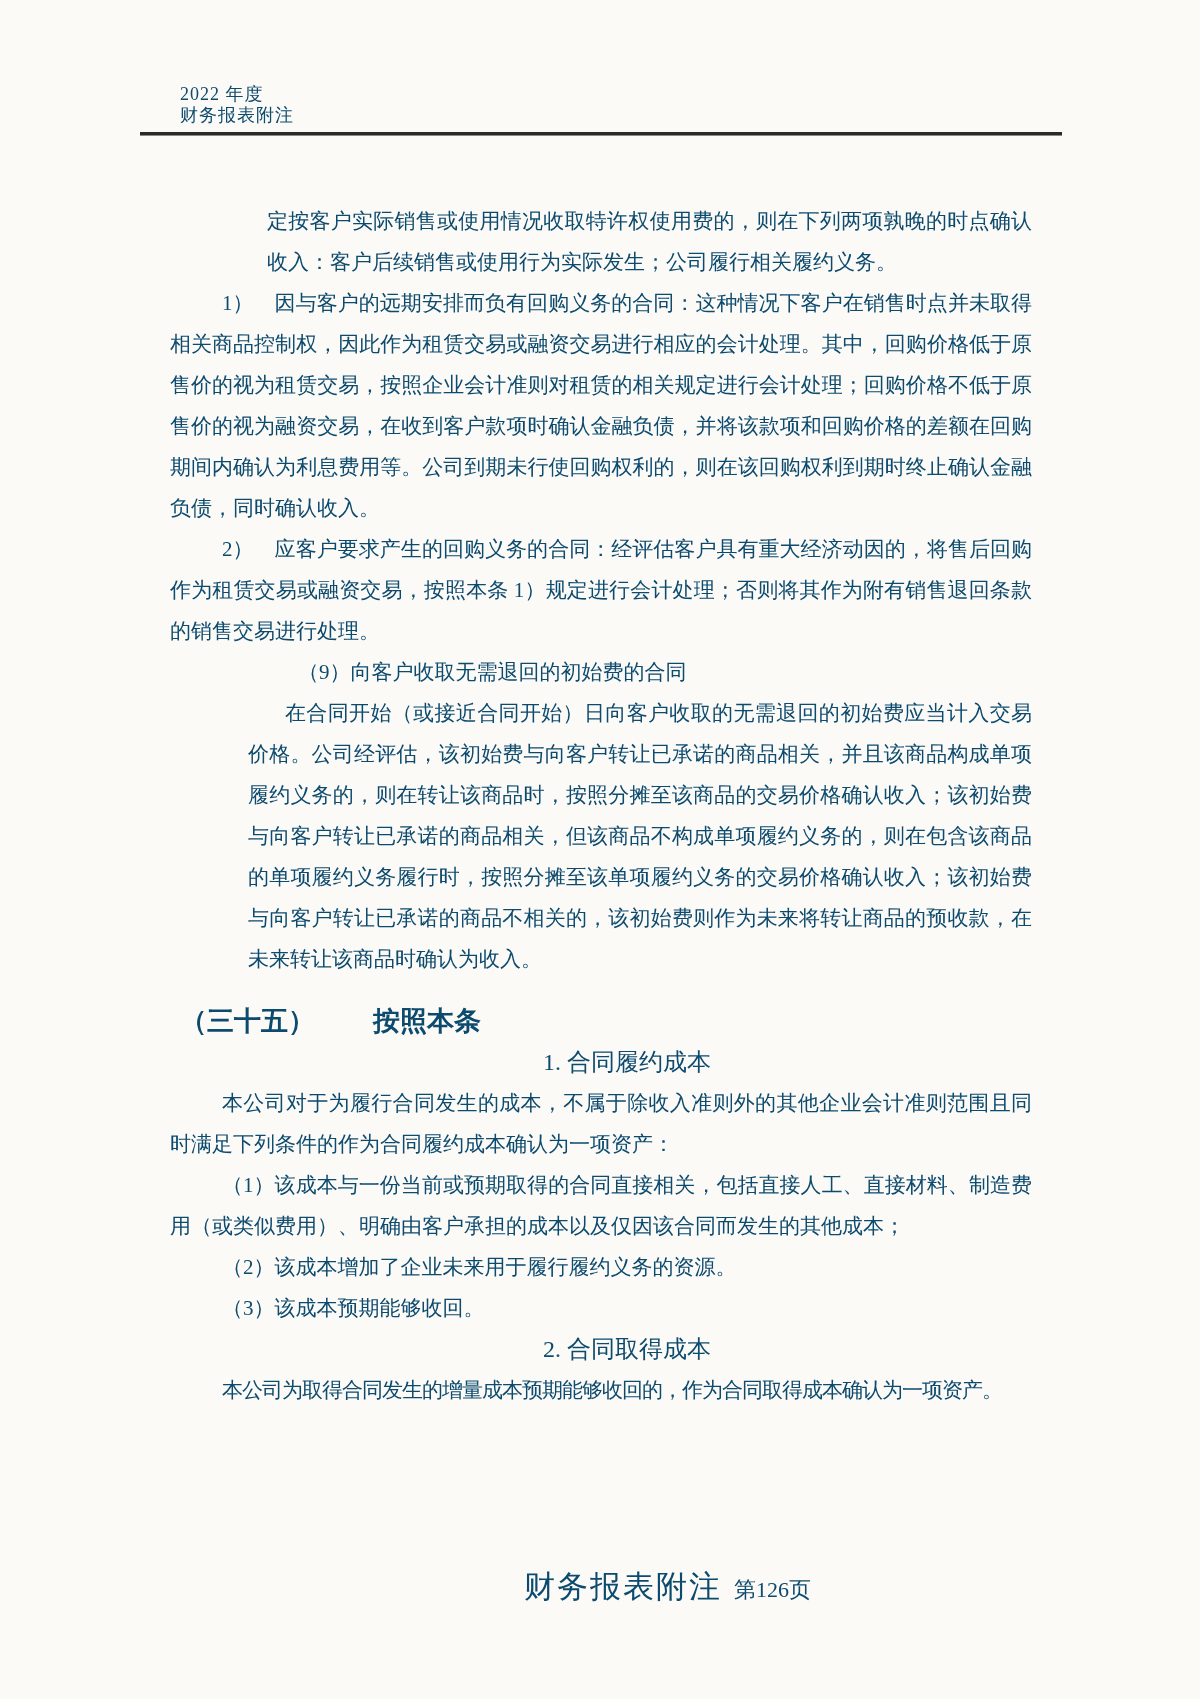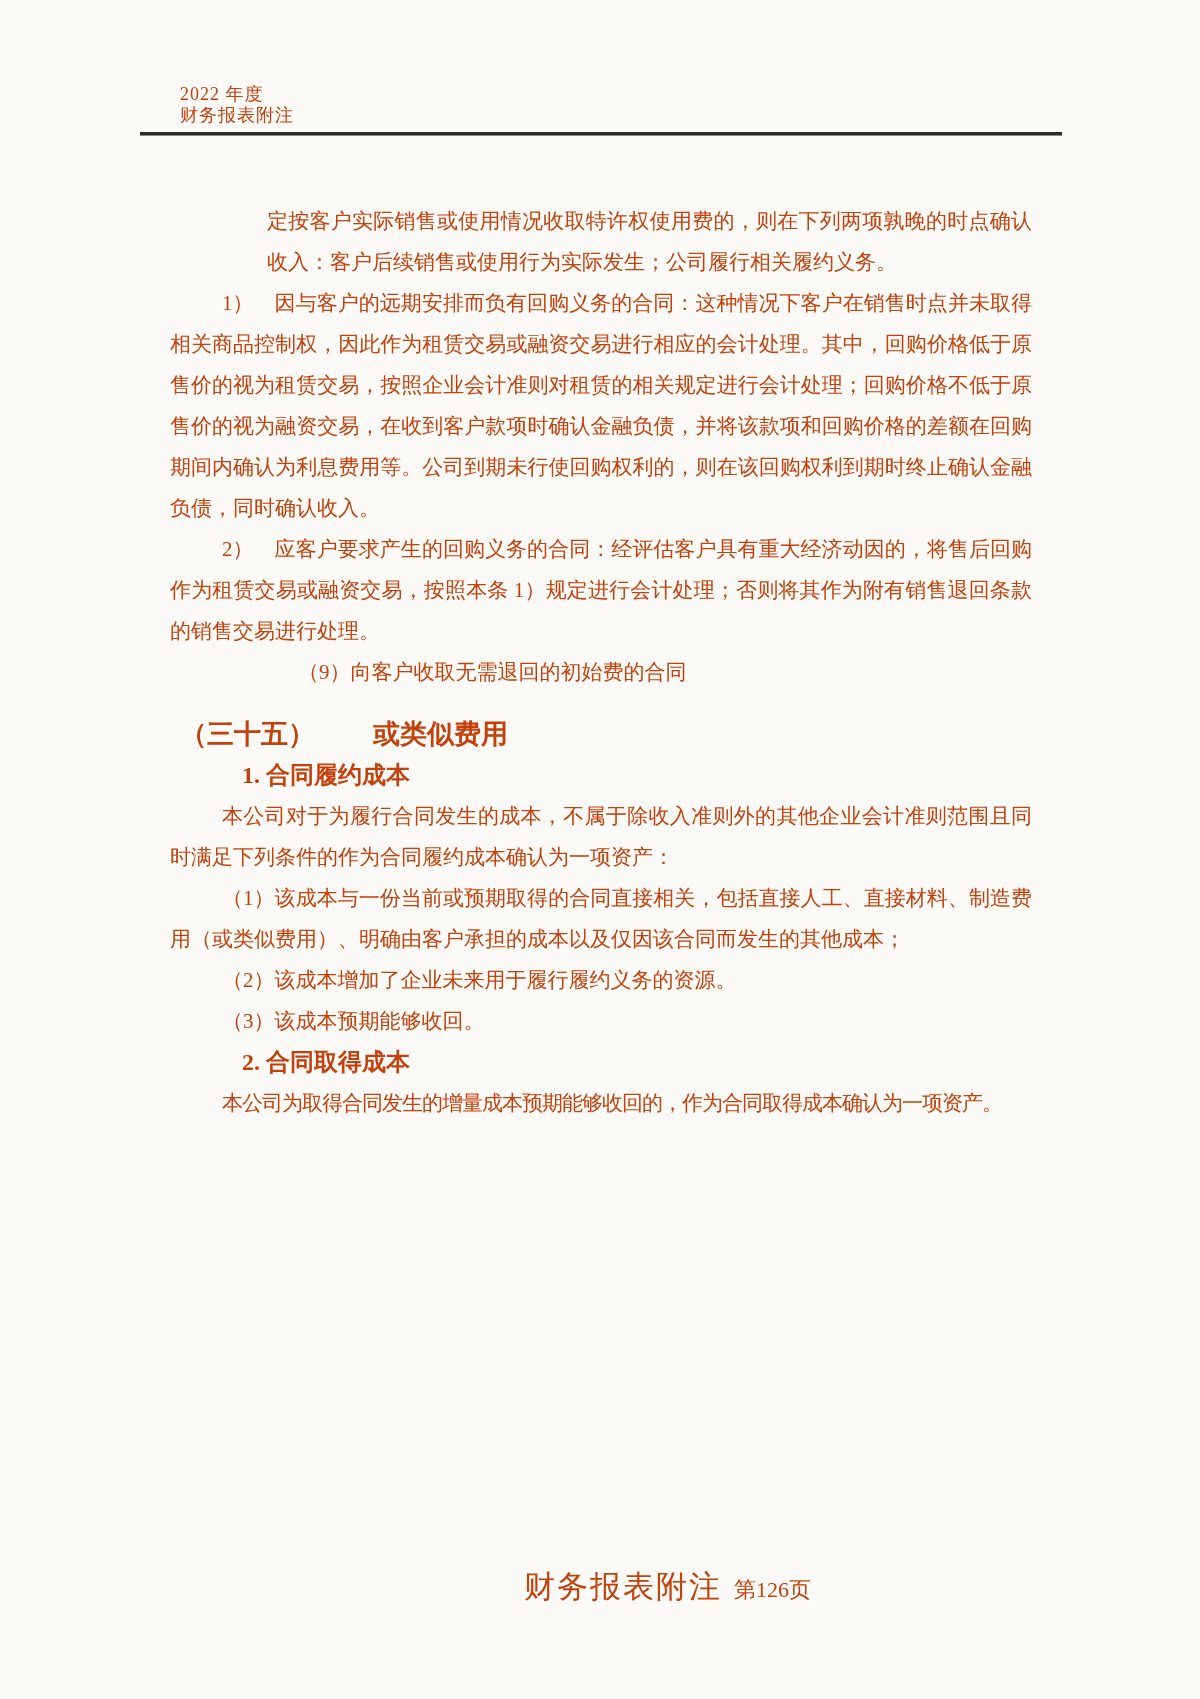--- a/index.html
+++ b/index.html
@@ -7,21 +7,21 @@
     padding: 0;
     background: #fbfaf7;
   }
   .page {
     position: relative;
     width: 1200px;
     height: 1699px;
     background: #fbfaf7;
     overflow: hidden;
     font-family: "Liberation Serif", "DejaVu Serif", serif;
-    color: #c2410c;
+    color: #0c4a6e;
   }
   
   .page-header {
     position: absolute;
     left: 140px;
     top: 84px;
     width: 922px;
   }
   .header-text {
     padding-left: 40px;
@@ -55,24 +55,24 @@
   .section-heading {
     margin-top: 21px;
     margin-left: 10px;
     font-size: 27px;
     font-weight: bold;
     text-align: left;
     line-height: 41px;
   }
   .section-title { margin-left: 58px; }
   .sub-heading {
-    margin-left: 72px;
+    margin-left: 52px;
     font-size: 24px;
-    font-weight: bold;
-    text-align: left;
+    font-weight: normal;
+    text-align: center;
     line-height: 41px;
   }
   
   .page-footer {
     position: absolute;
     left: 135px;
     top: 1566px;
     width: 1065px;
     text-align: center;
     white-space: nowrap;
@@ -91,21 +91,22 @@
       <div>财务报表附注</div>
     </div>
     <div class="header-rule"></div>
   </div>
 
   <div class="doc-body" id="doc-body">
       <div class="block continuation">定按客户实际销售或使用情况收取特许权使用费的，则在下列两项孰晚的时点确认收入：客户后续销售或使用行为实际发生；公司履行相关履约义务。</div>
       <div class="block para">1）　因与客户的远期安排而负有回购义务的合同：这种情况下客户在销售时点并未取得相关商品控制权，因此作为租赁交易或融资交易进行相应的会计处理。其中，回购价格低于原售价的视为租赁交易，按照企业会计准则对租赁的相关规定进行会计处理；回购价格不低于原售价的视为融资交易，在收到客户款项时确认金融负债，并将该款项和回购价格的差额在回购期间内确认为利息费用等。公司到期未行使回购权利的，则在该回购权利到期时终止确认金融负债，同时确认收入。</div>
       <div class="block para">2）　应客户要求产生的回购义务的合同：经评估客户具有重大经济动因的，将售后回购作为租赁交易或融资交易，按照本条 1）规定进行会计处理；否则将其作为附有销售退回条款的销售交易进行处理。</div>
       <div class="block item-heading">（9）向客户收取无需退回的初始费的合同</div>
-      <div class="block section-heading"><span class="section-num">（三十五）</span><span class="section-title">或类似费用</span></div>
+      <div class="block indent-block">在合同开始（或接近合同开始）日向客户收取的无需退回的初始费应当计入交易价格。公司经评估，该初始费与向客户转让已承诺的商品相关，并且该商品构成单项履约义务的，则在转让该商品时，按照分摊至该商品的交易价格确认收入；该初始费与向客户转让已承诺的商品相关，但该商品不构成单项履约义务的，则在包含该商品的单项履约义务履行时，按照分摊至该单项履约义务的交易价格确认收入；该初始费与向客户转让已承诺的商品不相关的，该初始费则作为未来将转让商品的预收款，在未来转让该商品时确认为收入。</div>
+      <div class="block section-heading"><span class="section-num">（三十五）</span><span class="section-title">按照本条</span></div>
       <div class="block sub-heading">1. 合同履约成本</div>
       <div class="block para">本公司对于为履行合同发生的成本，不属于除收入准则外的其他企业会计准则范围且同时满足下列条件的作为合同履约成本确认为一项资产：</div>
       <div class="block para">（1）该成本与一份当前或预期取得的合同直接相关，包括直接人工、直接材料、制造费用（或类似费用）、明确由客户承担的成本以及仅因该合同而发生的其他成本；</div>
       <div class="block para">（2）该成本增加了企业未来用于履行履约义务的资源。</div>
       <div class="block para">（3）该成本预期能够收回。</div>
       <div class="block sub-heading">2. 合同取得成本</div>
       <div class="block para tight">本公司为取得合同发生的增量成本预期能够收回的，作为合同取得成本确认为一项资产。</div>
     </div>
 
   <div class="page-footer">

